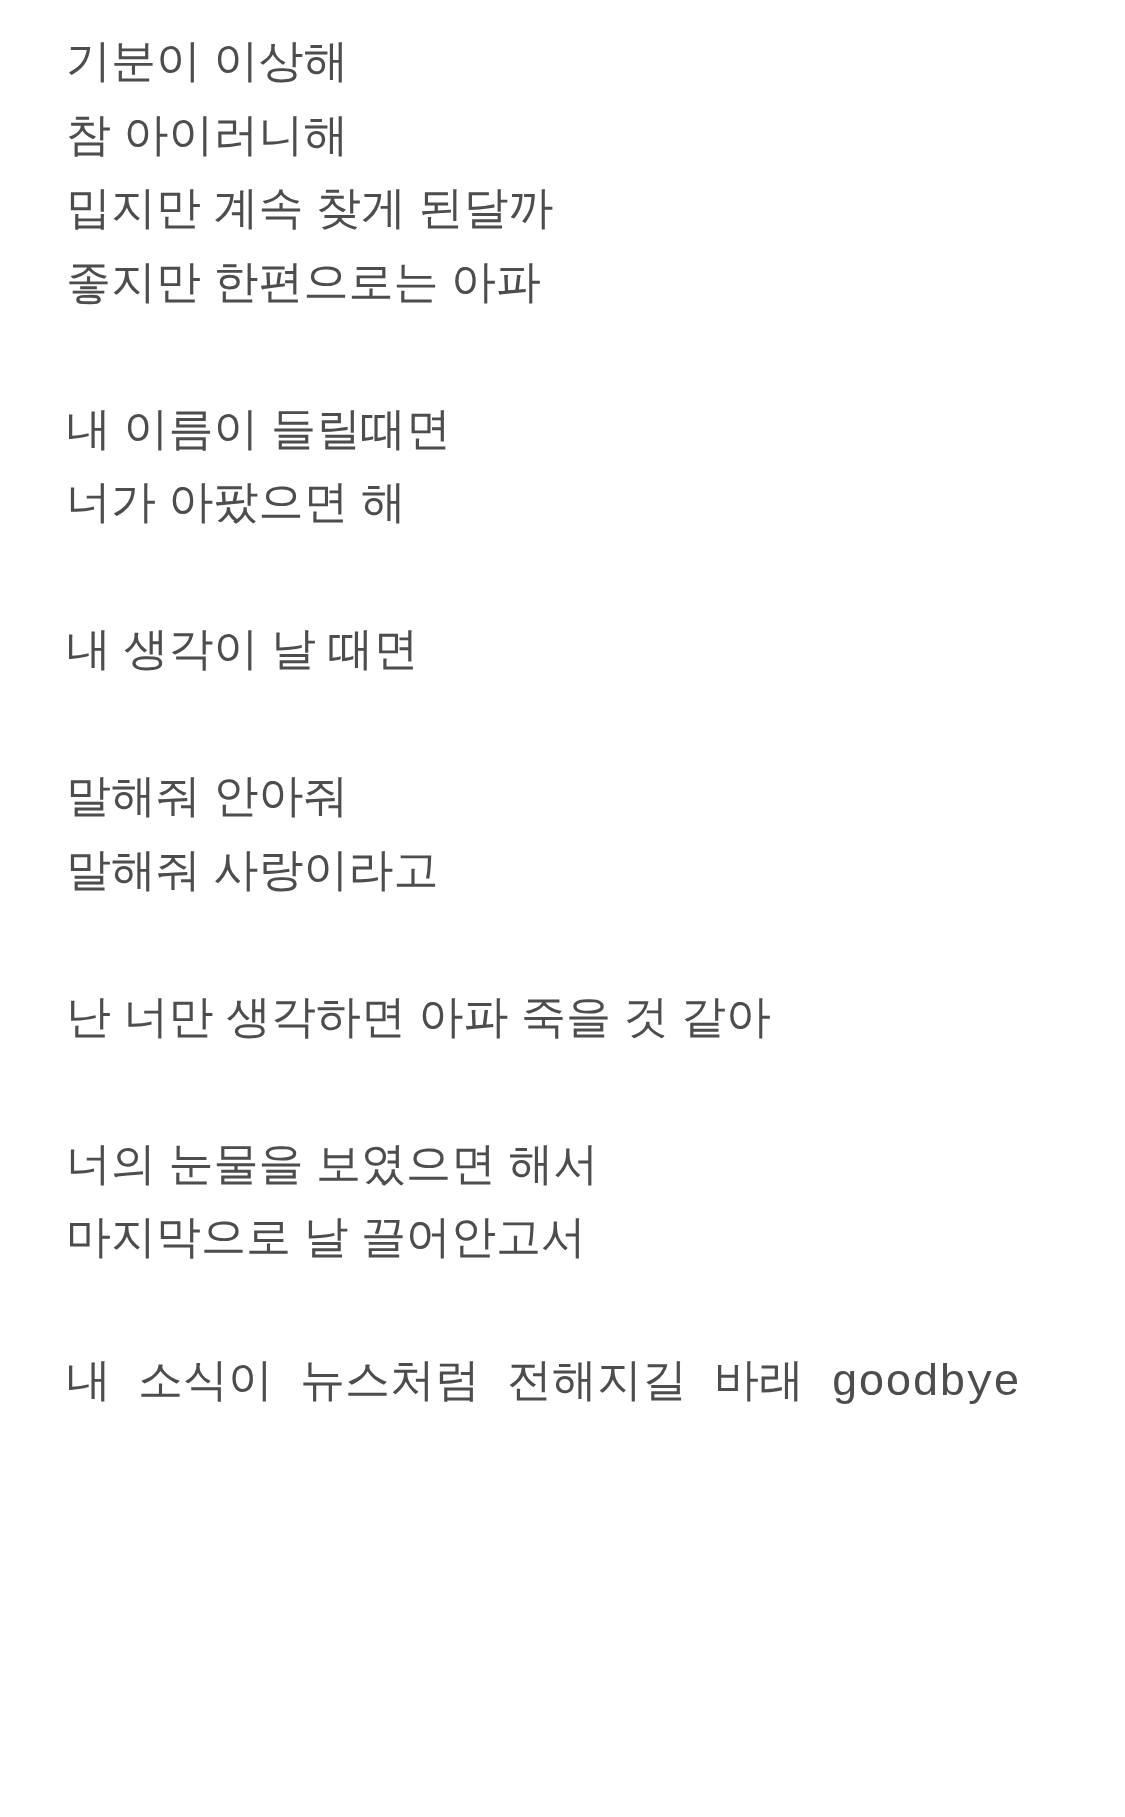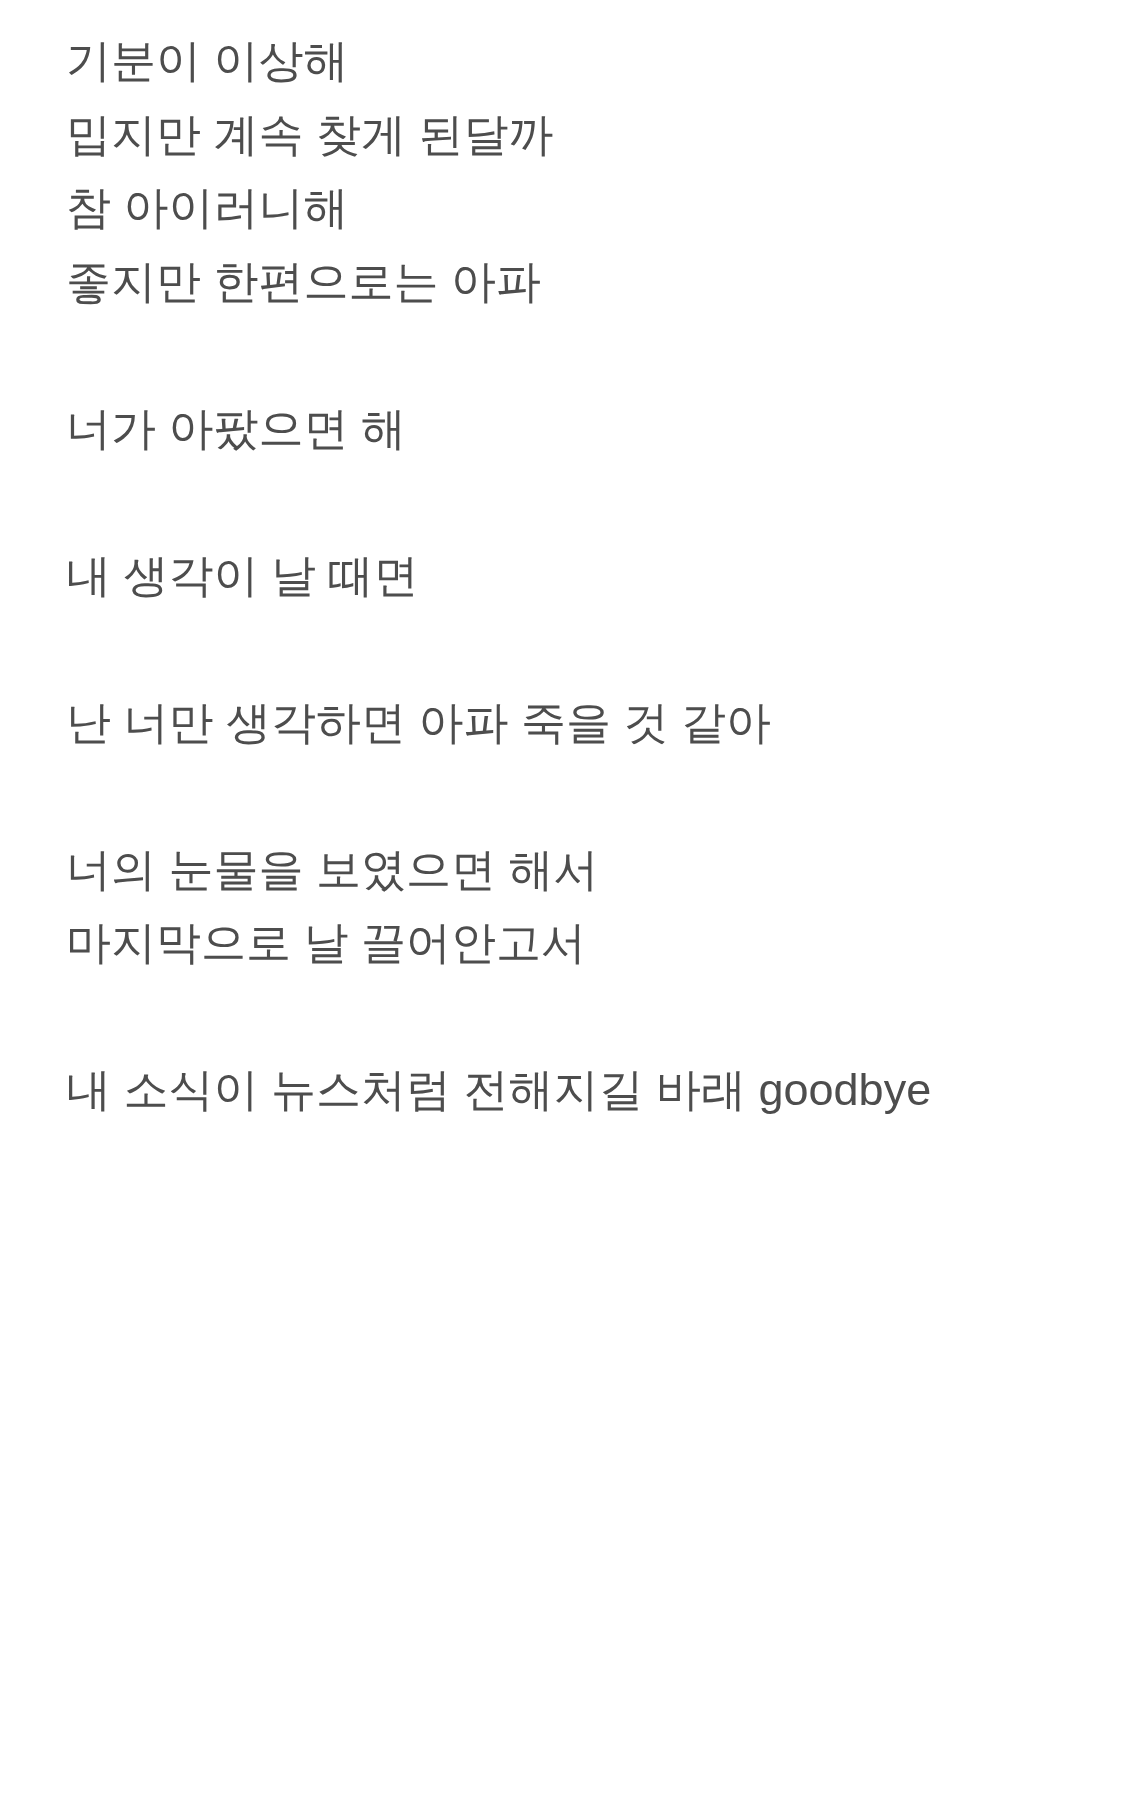--- a/index.html
+++ b/index.html
@@ -22,47 +22,53 @@
     font-weight: 400;
     line-height: 73.5px;
     color: #4d4d4d;
     -webkit-font-smoothing: antialiased;
   }
   .stanza {
     margin: 0 0 73.5px 0;
   }
   .stanza:last-child {
     margin-bottom: 0;
+    font-family: Liberation Mono, monospace;
   }
   .line {
     margin: 0;
     padding: 0;
     white-space: nowrap;
   }
 </style>
 </head>
 <body>
 
 <main class="lyrics-page">
 
   <section class="stanza">
     <p class="line">기분이 이상해</p>
+    <p class="line">참 아이러니해</p>
     <p class="line">밉지만 계속 찾게 된달까</p>
-    <p class="line">참 아이러니해</p>
     <p class="line">좋지만 한편으로는 아파</p>
   </section>
 
   <section class="stanza">
+    <p class="line">내 이름이 들릴때면</p>
     <p class="line">너가 아팠으면 해</p>
   </section>
 
   <section class="stanza">
     <p class="line">내 생각이 날 때면</p>
   </section>
 
+  <section class="stanza">
+    <p class="line">말해줘 안아줘</p>
+    <p class="line">말해줘 사랑이라고</p>
+  </section>
 
   <section class="stanza">
     <p class="line">난 너만 생각하면 아파 죽을 것 같아</p>
   </section>
 
   <section class="stanza">
     <p class="line">너의 눈물을 보였으면 해서</p>
     <p class="line">마지막으로 날 끌어안고서</p>
   </section>
 

